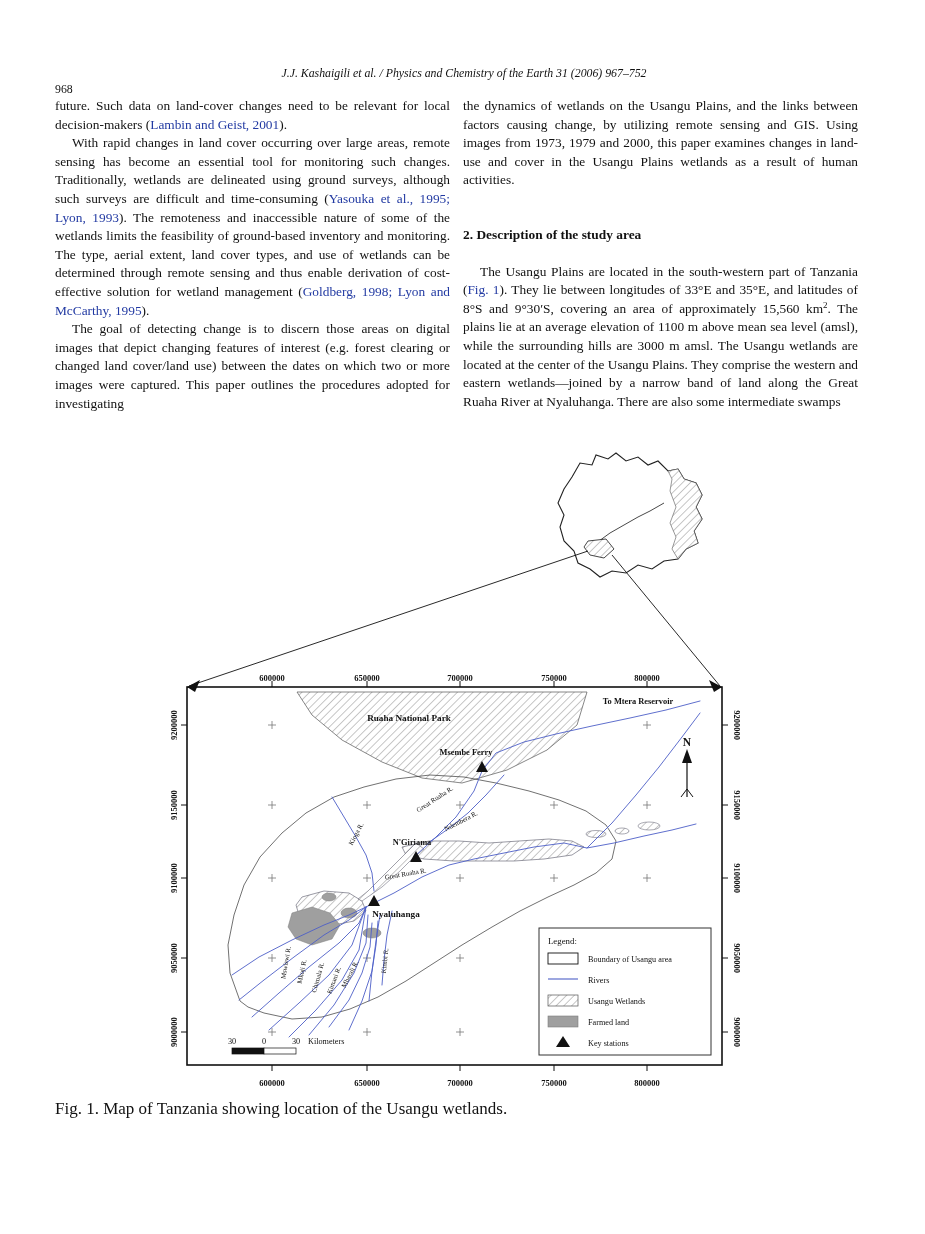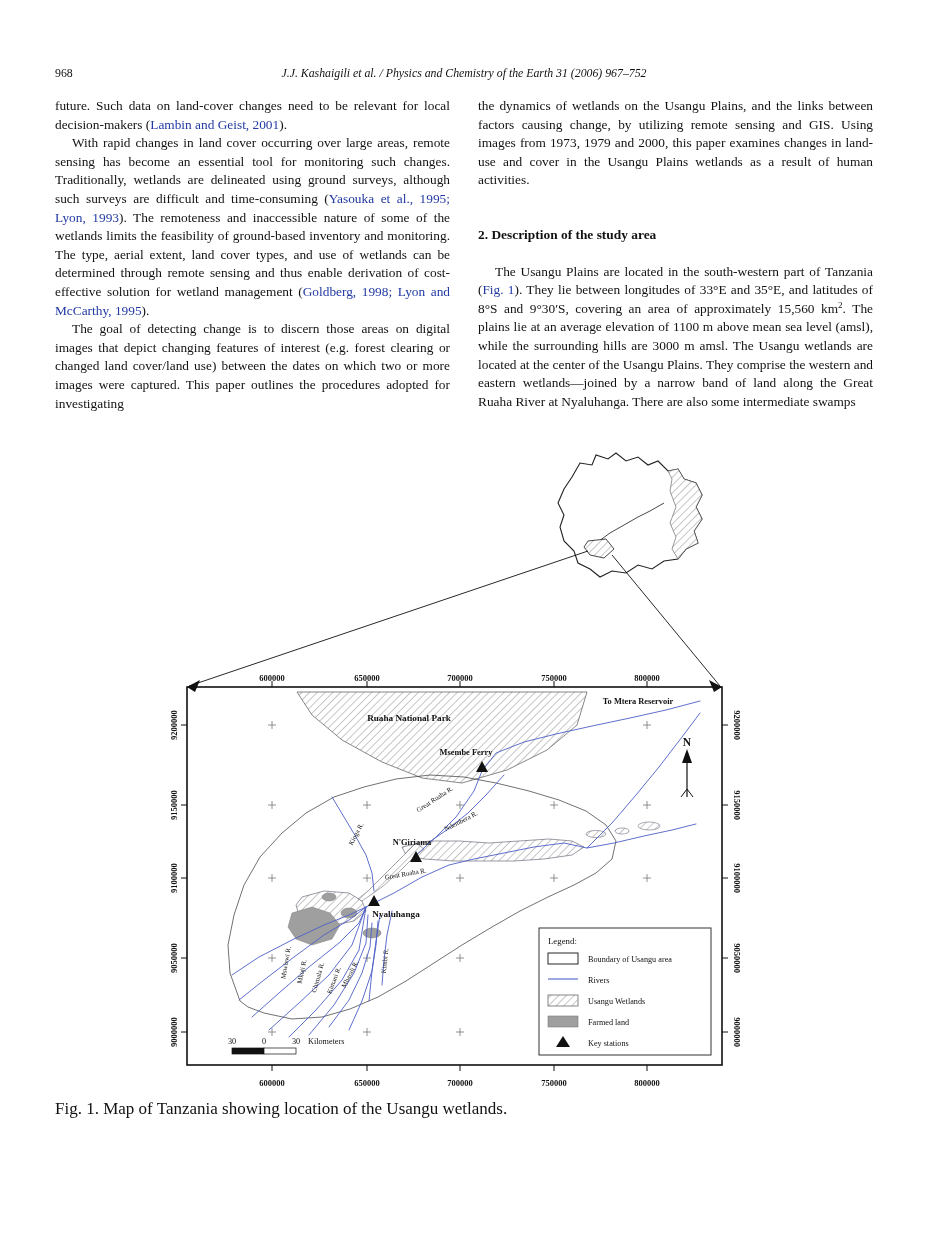--- a/index.html
+++ b/index.html
@@ -3,22 +3,22 @@
 <meta charset="utf-8">
 <style>
   * { box-sizing: border-box; }
   html, body { margin: 0; padding: 0; background: #ffffff; }
   .page {
     width: 925px; height: 1234px; background: #ffffff; position: relative;
     font-family: "Liberation Serif", serif; color: #111;
     padding: 66px 52px 0 55px; overflow: hidden;
   }
   .running-head { position: relative; text-align: center; font-size: 11.8px; font-style: italic; height: 16px; margin-bottom: 15px; }
-  .pageno { position: absolute; left: 0; top: 0; font-style: normal; }
-  .columns { display: flex; gap: 28px; }
+  .pageno { position: absolute; left: 0; top: 16px; font-style: normal; }
+  .columns { display: flex; gap: 13px; }
   .col { width: 395px; font-size: 13.35px; line-height: 18.6px; text-align: justify; }
   p.para { margin: 0; }
   p.indent { text-indent: 17px; }
   .cite { color: #2139a2; text-decoration: none; cursor: pointer; }
   .section-heading { font-size: 13.4px; font-weight: bold; margin: 36px 0 18px 0; }
   figure { margin: 32px 0 0 0; }
   .fig-svg { display: block; margin: 0 auto; }
   figcaption { text-align: left; font-size: 17px; margin-top: 4px; }
   sup { font-size: 9px; line-height: 0; }
   svg text { font-family: "Liberation Serif", serif; fill: #111; }

